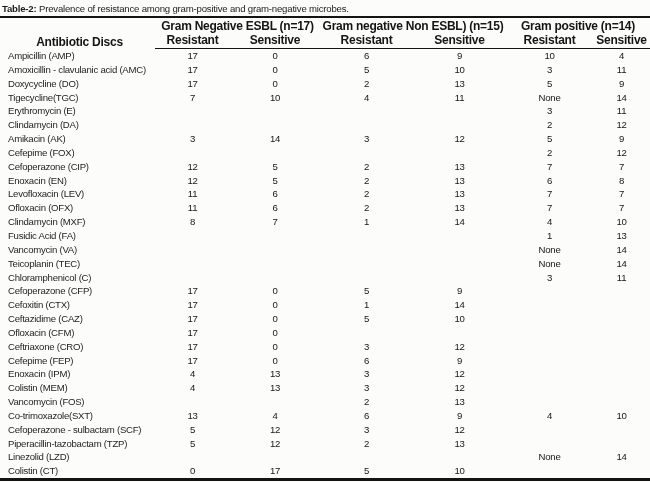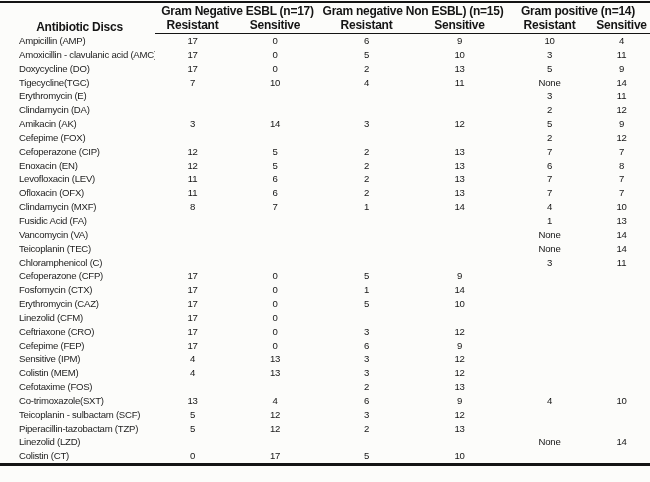--- a/index.html
+++ b/index.html
@@ -52,28 +52,32 @@
   th.col1-head { text-align: left; vertical-align: top; padding-left: 4px; padding-top: 2px; }
   tr.sub-row th { height: 13px; text-align: center; vertical-align: middle; padding-bottom: 1px; }
 
   tbody td {
     font-size: 9.6px;
     letter-spacing: -0.25px;
     height: 13.85px;
     line-height: 13.85px;
     vertical-align: middle;
   }
-  td.name-cell { text-align: left; padding-left: 19px; color: #1d1d1d; }
+  td.name-cell { text-align: left; padding-left: 8px; color: #1d1d1d; }
   td.val-cell  { text-align: center; color: #161616; }
 </style>
 </head>
 <body>
 
 <div class="page">
 
+  <div class="caption">
+    <span class="cap-label">Table-2:</span>
+    <span class="cap-text">Prevalence of resistance among gram-positive and gram-negative microbes.</span>
+  </div>
 
   <table class="rt">
     <colgroup>
       <col style="width:155px">
       <col style="width:75px">
       <col style="width:90px">
       <col style="width:93px">
       <col style="width:93px">
       <col style="width:87px">
       <col style="width:57px">
@@ -251,39 +255,39 @@
         <tr>
           <td class="name-cell">Cefoperazone (CFP)</td>
           <td class="val-cell">17</td>
           <td class="val-cell">0</td>
           <td class="val-cell">5</td>
           <td class="val-cell">9</td>
           <td class="val-cell"></td>
           <td class="val-cell"></td>
         </tr>
         <tr>
-          <td class="name-cell">Fosfomycin (CTX)</td>
+          <td class="name-cell">Cefoxitin (CTX)</td>
           <td class="val-cell">17</td>
           <td class="val-cell">0</td>
           <td class="val-cell">1</td>
           <td class="val-cell">14</td>
           <td class="val-cell"></td>
           <td class="val-cell"></td>
         </tr>
         <tr>
-          <td class="name-cell">Erythromycin (CAZ)</td>
-          <td class="val-cell">17</td>
-          <td class="val-cell">0</td>
-          <td class="val-cell">5</td>
-          <td class="val-cell">10</td>
-          <td class="val-cell"></td>
-          <td class="val-cell"></td>
-        </tr>
-        <tr>
-          <td class="name-cell">Linezolid (CFM)</td>
+          <td class="name-cell">Ceftazidime (CAZ)</td>
+          <td class="val-cell">17</td>
+          <td class="val-cell">0</td>
+          <td class="val-cell">5</td>
+          <td class="val-cell">10</td>
+          <td class="val-cell"></td>
+          <td class="val-cell"></td>
+        </tr>
+        <tr>
+          <td class="name-cell">Ofloxacin (CFM)</td>
           <td class="val-cell">17</td>
           <td class="val-cell">0</td>
           <td class="val-cell"></td>
           <td class="val-cell"></td>
           <td class="val-cell"></td>
           <td class="val-cell"></td>
         </tr>
         <tr>
           <td class="name-cell">Ceftriaxone (CRO)</td>
           <td class="val-cell">17</td>
@@ -296,57 +300,57 @@
         <tr>
           <td class="name-cell">Cefepime (FEP)</td>
           <td class="val-cell">17</td>
           <td class="val-cell">0</td>
           <td class="val-cell">6</td>
           <td class="val-cell">9</td>
           <td class="val-cell"></td>
           <td class="val-cell"></td>
         </tr>
         <tr>
-          <td class="name-cell">Sensitive (IPM)</td>
+          <td class="name-cell">Enoxacin (IPM)</td>
           <td class="val-cell">4</td>
           <td class="val-cell">13</td>
           <td class="val-cell">3</td>
           <td class="val-cell">12</td>
           <td class="val-cell"></td>
           <td class="val-cell"></td>
         </tr>
         <tr>
           <td class="name-cell">Colistin (MEM)</td>
           <td class="val-cell">4</td>
           <td class="val-cell">13</td>
           <td class="val-cell">3</td>
           <td class="val-cell">12</td>
           <td class="val-cell"></td>
           <td class="val-cell"></td>
         </tr>
         <tr>
-          <td class="name-cell">Cefotaxime (FOS)</td>
+          <td class="name-cell">Vancomycin (FOS)</td>
           <td class="val-cell"></td>
           <td class="val-cell"></td>
           <td class="val-cell">2</td>
           <td class="val-cell">13</td>
           <td class="val-cell"></td>
           <td class="val-cell"></td>
         </tr>
         <tr>
           <td class="name-cell">Co-trimoxazole(SXT)</td>
           <td class="val-cell">13</td>
           <td class="val-cell">4</td>
           <td class="val-cell">6</td>
           <td class="val-cell">9</td>
           <td class="val-cell">4</td>
           <td class="val-cell">10</td>
         </tr>
         <tr>
-          <td class="name-cell">Teicoplanin - sulbactam (SCF)</td>
+          <td class="name-cell">Cefoperazone - sulbactam (SCF)</td>
           <td class="val-cell">5</td>
           <td class="val-cell">12</td>
           <td class="val-cell">3</td>
           <td class="val-cell">12</td>
           <td class="val-cell"></td>
           <td class="val-cell"></td>
         </tr>
         <tr>
           <td class="name-cell">Piperacillin-tazobactam (TZP)</td>
           <td class="val-cell">5</td>

